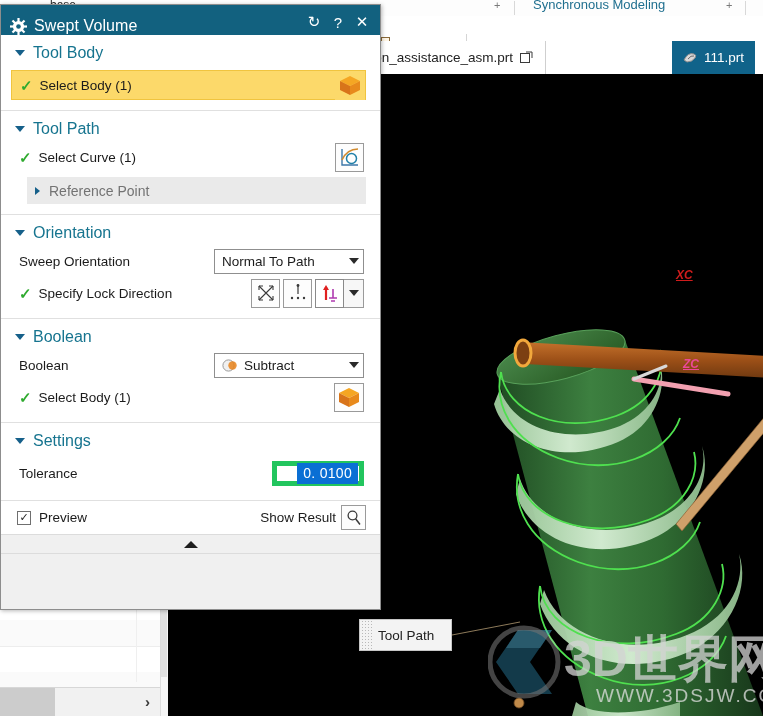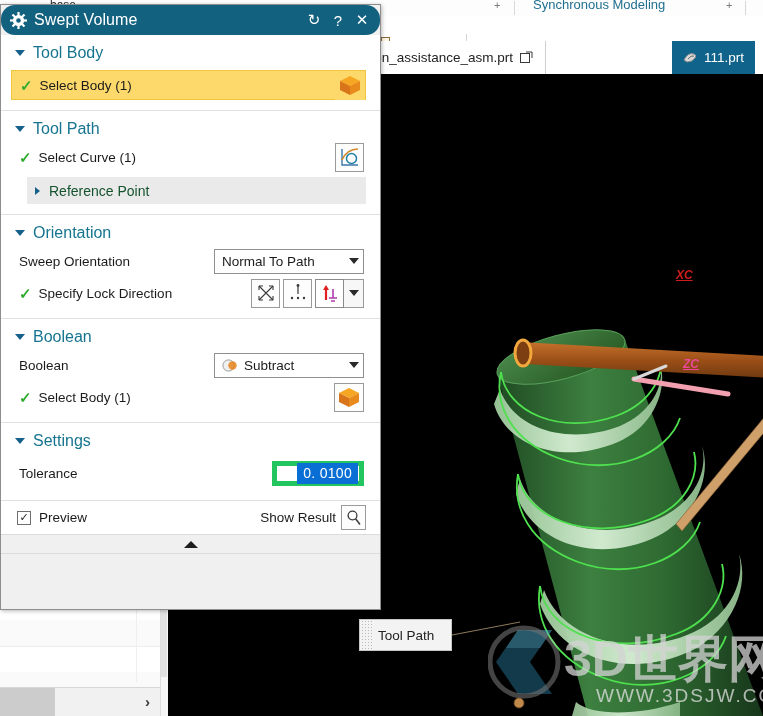--- a/index.html
+++ b/index.html
@@ -111,23 +111,22 @@
   .dialog{
     position:absolute;left:0;top:4px;width:381px;height:606px;
     background:#f0f0f0;
     border:1px solid #8d8d8d;
     box-shadow:1px 1px 4px rgba(0,0,0,0.28);
     box-sizing:border-box;
     overflow:hidden;
   }
   .dlg-titlebar{
     position:relative;height:30px;background:#12617f;
-    display:flex;align-items:center;padding:0 6px 0 9px;
+    display:flex;align-items:flex-end;padding:0 6px 0 9px;
     box-sizing:border-box;
-    border-radius:14px;
   }
   .dlg-title-icon{width:17px;height:17px;flex:0 0 17px;margin-right:7px;}
   .dlg-title-text{
     color:#ffffff;font-size:16px;letter-spacing:.1px;flex:1;
     white-space:nowrap;
   }
   .dlg-title-btn{
     width:24px;height:26px;display:flex;align-items:center;justify-content:center;
     color:#ffffff;font-size:15px;cursor:default;
   }
@@ -173,21 +172,21 @@
   }
   .cube-btn-boxed{
     width:30px;height:29px;display:flex;align-items:center;justify-content:center;
     background:#fdfdfd;border:1px solid #9a9a9a;box-sizing:border-box;
   }
 
   .subrow{
     margin:5px 14px 0 26px;height:27px;background:#eaeaea;
     display:flex;align-items:center;gap:9px;padding-left:8px;box-sizing:border-box;
   }
-  .subrow .group-title{font-size:14px;color:#14532d;}
+  .subrow .group-title{font-size:14px;color:#737373;}
   .tri-small{
     width:0;height:0;border-top:4px solid transparent;border-bottom:4px solid transparent;
     border-left:5px solid #16608a;
   }
 
   .spacer{flex:1;}
 
   .combo{
     height:25px;border:1px solid #8f8f8f;background:#ffffff;
     display:flex;align-items:center;padding:0 4px 0 7px;box-sizing:border-box;

